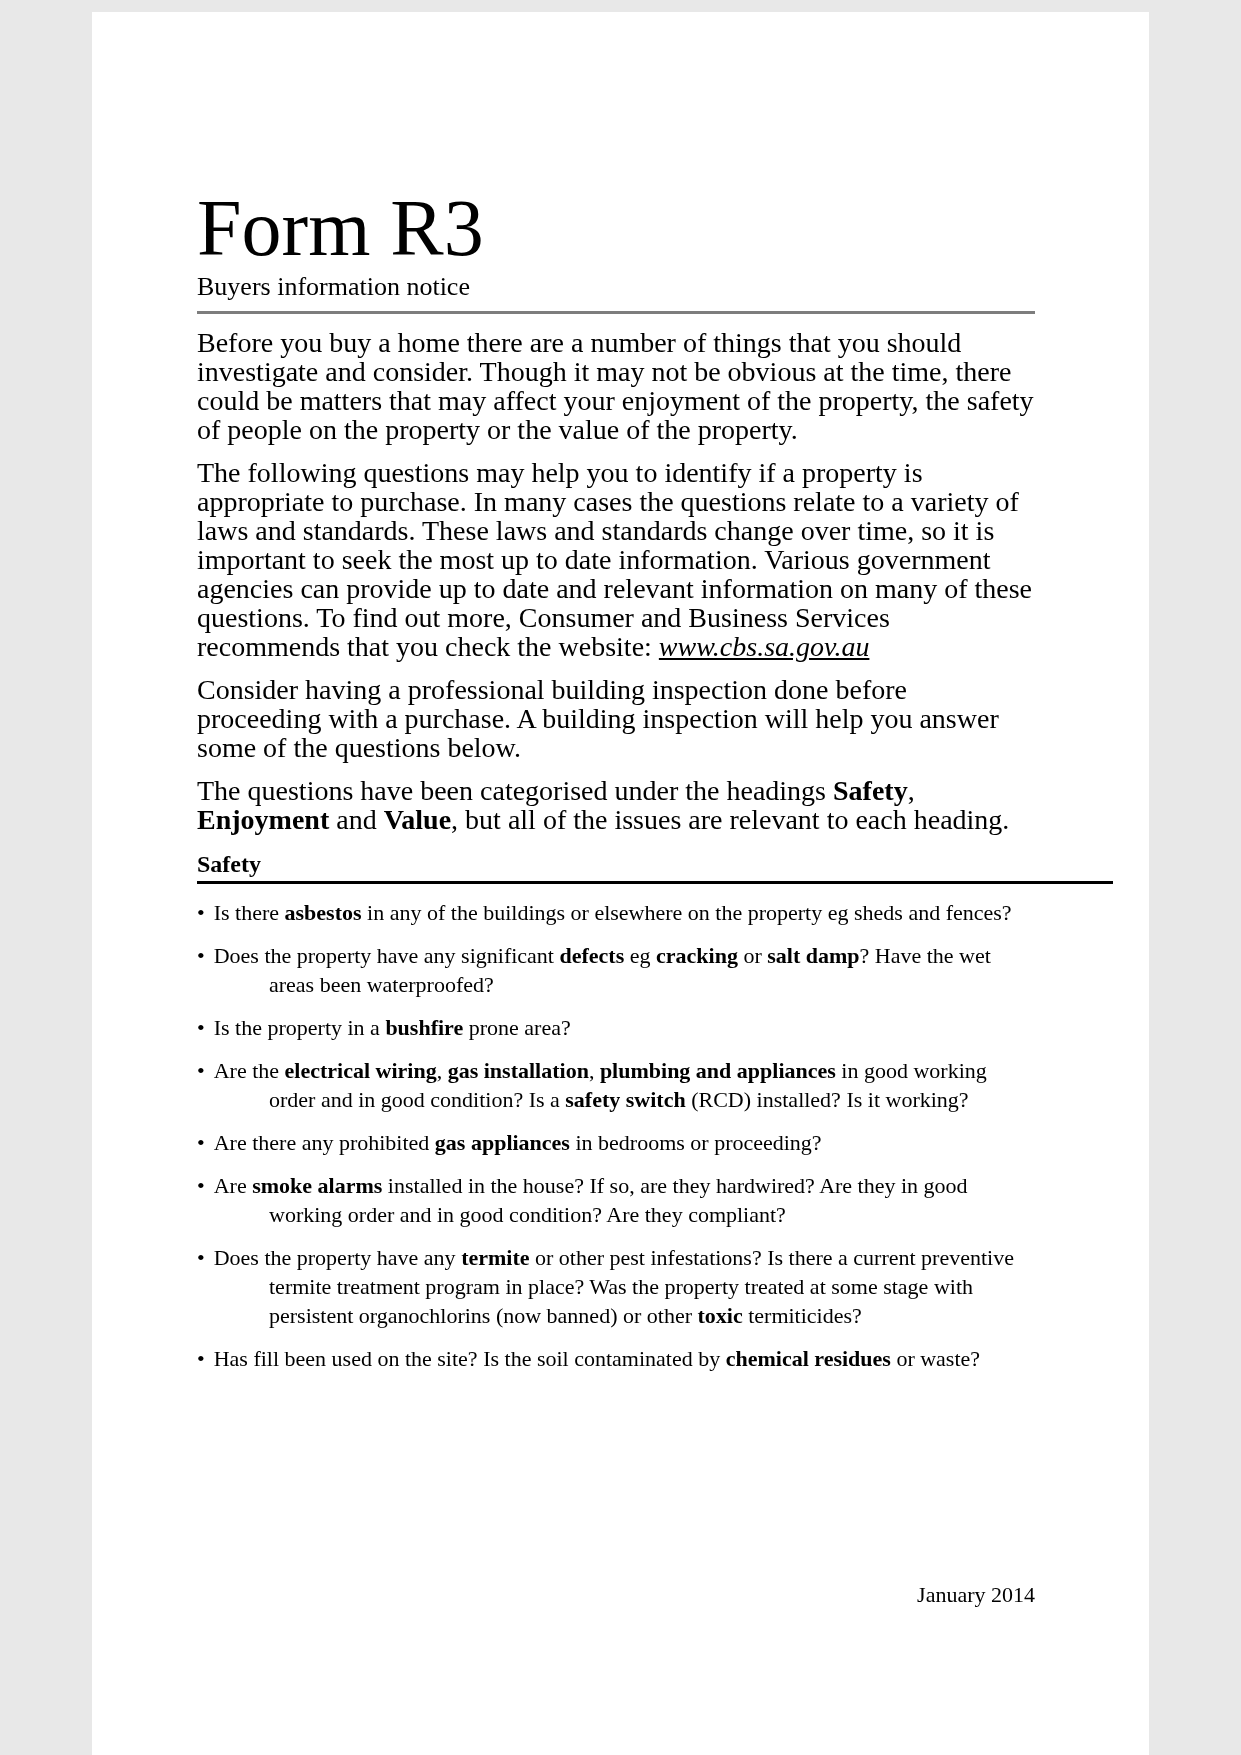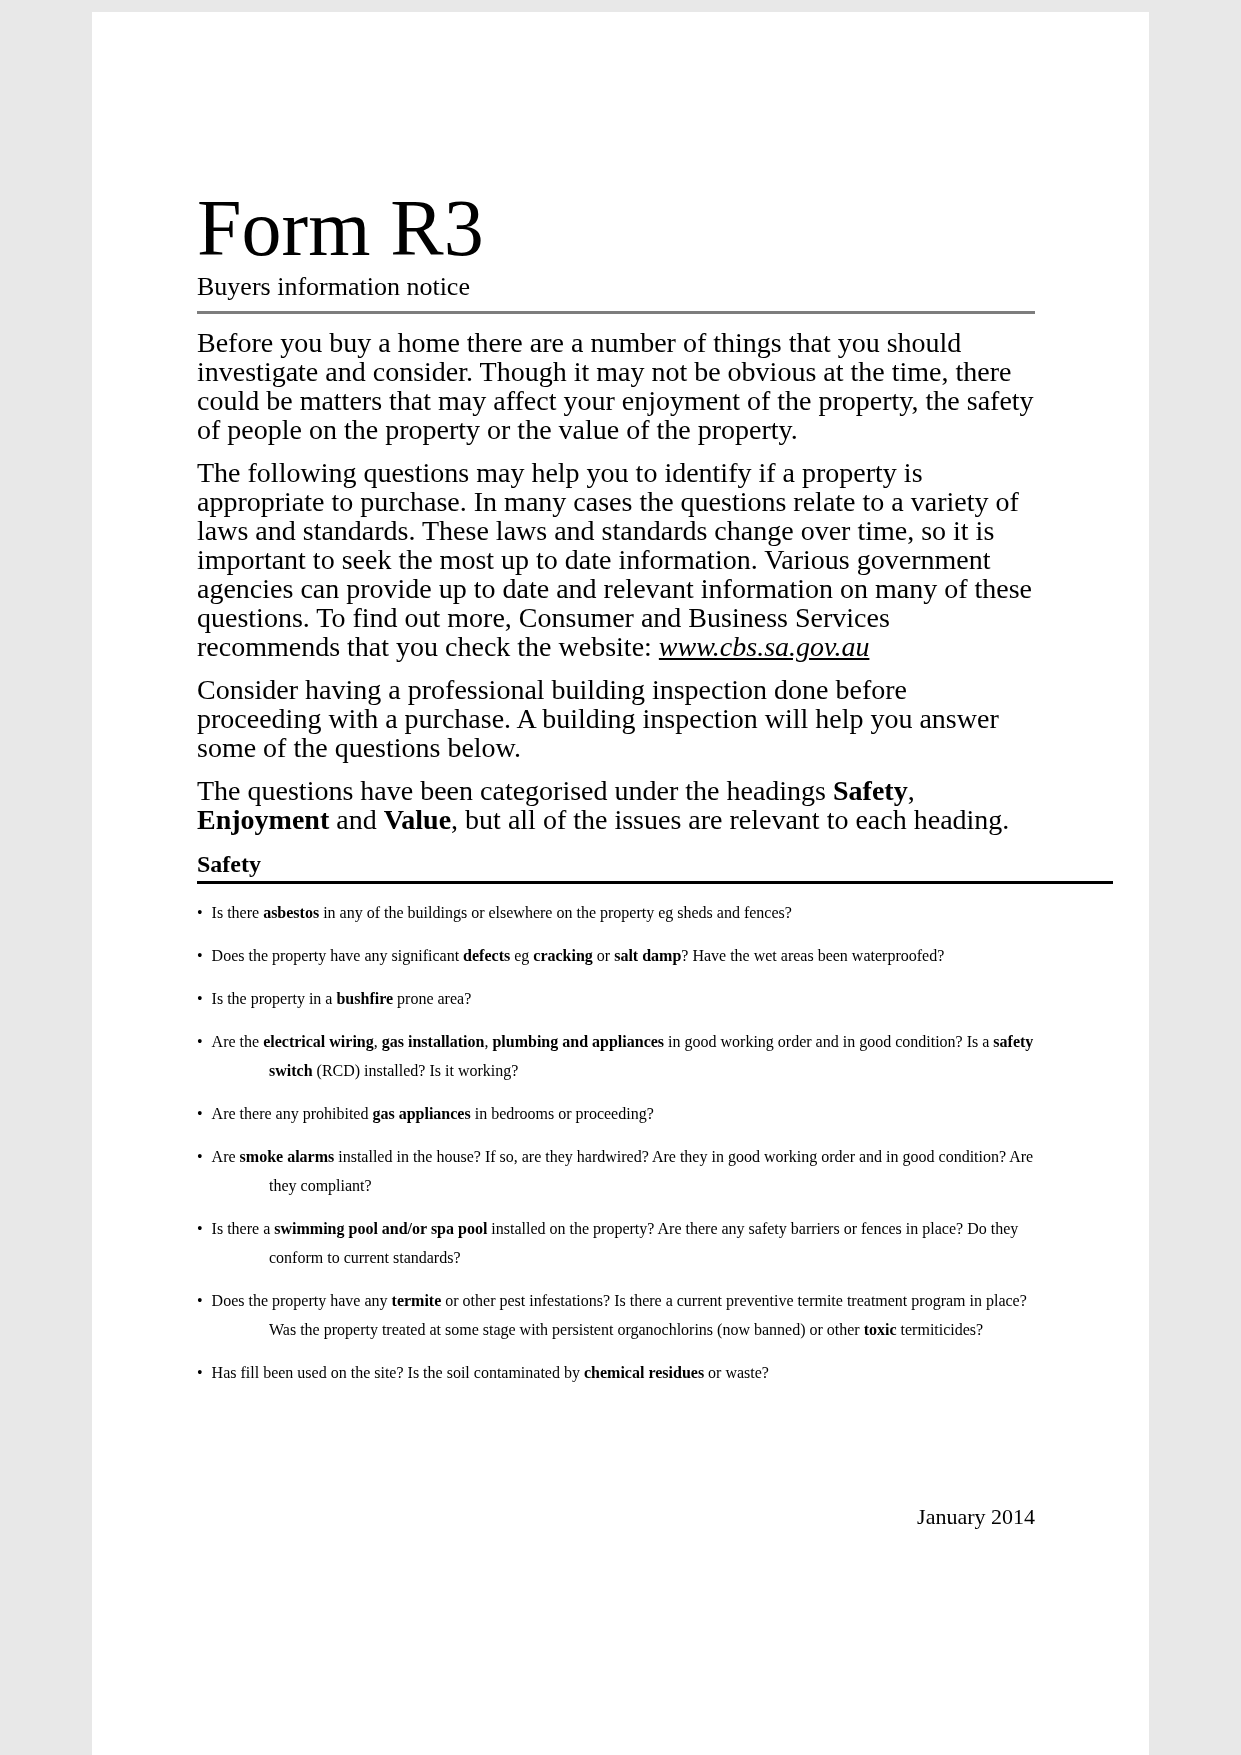--- a/index.html
+++ b/index.html
@@ -31,27 +31,27 @@
     margin-top:16px;
     width:916px;
     font-size:24px; font-weight:bold; line-height:28px;
     padding-bottom:3px;
     border-bottom:3px solid var(--heading-rule,#000);
   }
 
   .bullet-list { list-style:none; margin-top:2px; }
   .bullet-list li {
     margin-top:14px;
-    font-size:16px; line-height:29px;
+    font-size:22px; line-height:29px;
     padding-left:72px; text-indent:-72px;
   }
   .bullet { margin-right:9px; }
 
   .footer-date {
-    position:absolute; top:1492px; right:114px;
+    position:absolute; top:1570px; right:114px;
     font-size:22px; line-height:26px;
   }
 </style>
 </head>
 <body>
 
 <div class="page">
   <div class="content">
 
     <h1 class="doc-title">Form R3</h1>
@@ -73,21 +73,20 @@
         <li><span class="bullet">•</span><span><span>Does the property have any significant </span><span class="b">defects</span><span> eg </span><span class="b">cracking</span><span> or </span><span class="b">salt damp</span><span>? Have the wet areas been waterproofed?</span></span></li>
 
         <li><span class="bullet">•</span><span><span>Is the property in a </span><span class="b">bushfire</span><span> prone area?</span></span></li>
 
         <li><span class="bullet">•</span><span><span>Are the </span><span class="b">electrical wiring</span><span>, </span><span class="b">gas installation</span><span>, </span><span class="b">plumbing and appliances</span><span> in good working order and in good condition? Is a </span><span class="b">safety switch</span><span> (RCD) installed? Is it working?</span></span></li>
 
         <li><span class="bullet">•</span><span><span>Are there any prohibited </span><span class="b">gas appliances</span><span> in bedrooms or proceeding?</span></span></li>
 
         <li><span class="bullet">•</span><span><span>Are </span><span class="b">smoke alarms</span><span> installed in the house? If so, are they hardwired? Are they in good working order and in good condition? Are they compliant?</span></span></li>
 
-        <li><span class="bullet">•</span><span><span>Is there a </span><span class="b">swimming pool and/or spa pool</span><span> installed on the property? Are there any safety barriers or fences in place? Do they conform to current standards?</span></span></li>
 
         <li><span class="bullet">•</span><span><span>Does the property have any </span><span class="b">termite</span><span> or other pest infestations? Is there a current preventive termite treatment program in place? Was the property treated at some stage with persistent organochlorins (now banned) or other </span><span class="b">toxic</span><span> termiticides?</span></span></li>
 
         <li><span class="bullet">•</span><span><span>Has fill been used on the site? Is the soil contaminated by </span><span class="b">chemical residues</span><span> or waste?</span></span></li>
 
       </ul>
 
   </div>
 
   <div class="footer-date">January 2014</div>

